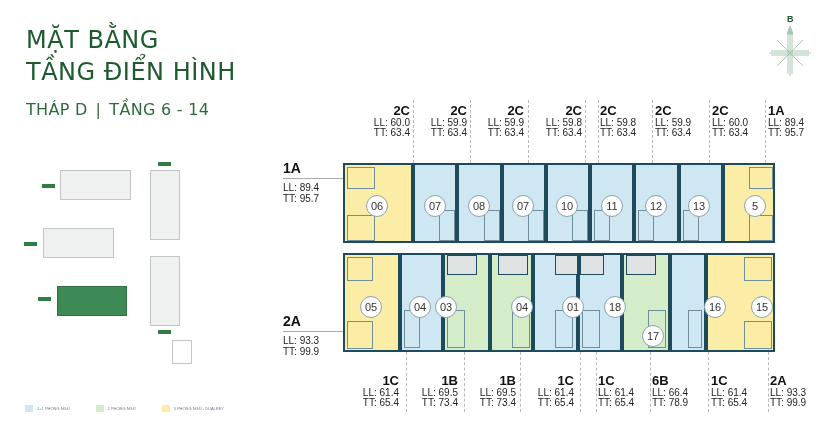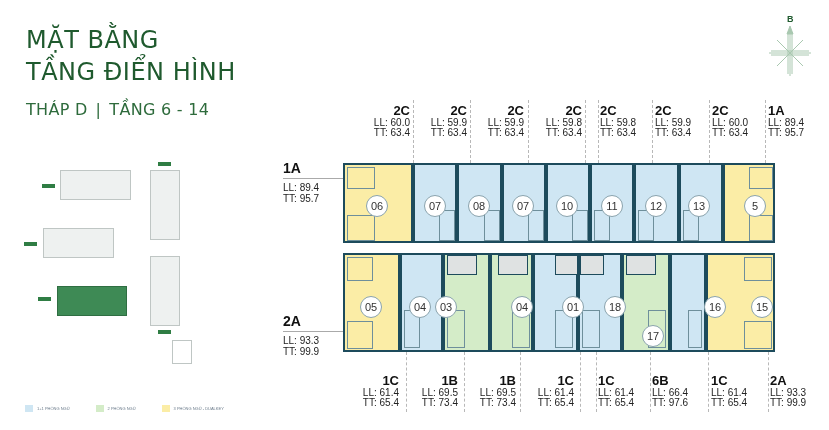--- a/index.html
+++ b/index.html
@@ -275,21 +275,21 @@
     <div class="tt">TT: 65.4</div>
 </div>
 <div class="lbl" style="left:598px;top:374px;width:44px;">
   <div class="type">1C</div>
     <div class="ll">LL: 61.4</div>
     <div class="tt">TT: 65.4</div>
 </div>
 <div class="lbl" style="left:652px;top:374px;width:44px;">
   <div class="type">6B</div>
     <div class="ll">LL: 66.4</div>
-    <div class="tt">TT: 97.6</div>
+    <div class="tt">TT: 78.9</div>
 </div>
 <div class="lbl" style="left:711px;top:374px;width:44px;">
   <div class="type">1C</div>
     <div class="ll">LL: 61.4</div>
     <div class="tt">TT: 65.4</div>
 </div>
 <div class="lbl" style="left:770px;top:374px;width:50px;">
   <div class="type">2A</div>
     <div class="ll">LL: 93.3</div>
     <div class="tt">TT: 99.9</div>

